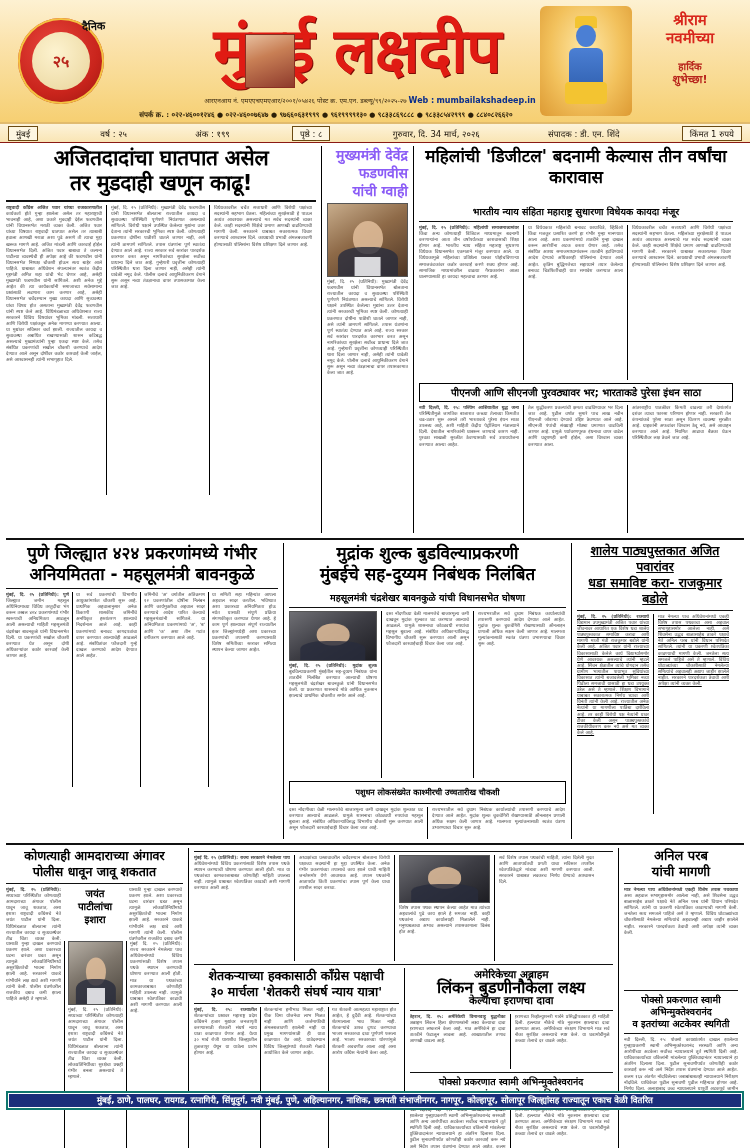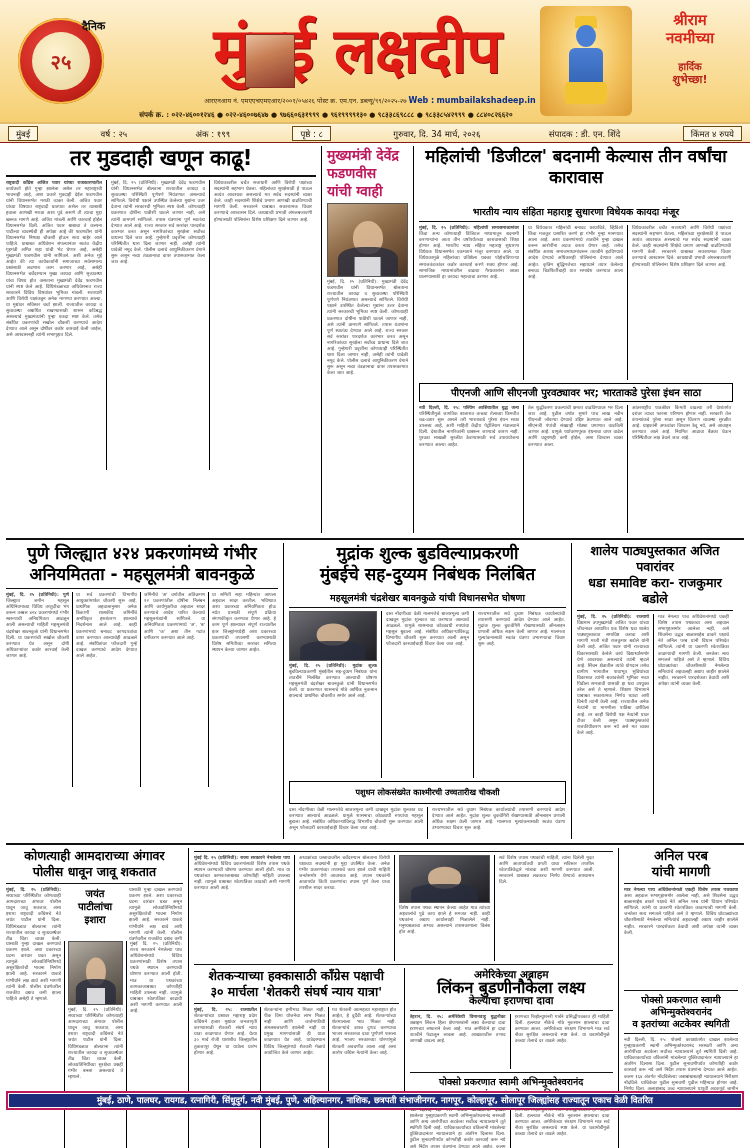--- a/index.html
+++ b/index.html
@@ -25,21 +25,21 @@
   .seal-outer{
     width:86px;height:86px;border-radius:50%;
     background:radial-gradient(circle at 40% 35%,#e8453c 0%,#c9241c 60%,#97150f 100%);
     display:flex;align-items:center;justify-content:center;
     box-shadow:0 0 0 2px #f4c242 inset;
   }
   .seal-inner{
     width:58px;height:58px;border-radius:50%;
     background:radial-gradient(circle at 40% 35%,#fdf3d0,#e9d49a);
     display:flex;align-items:center;justify-content:center;
-    color:#b8251c;font-weight:bold;font-size:20px;
+    color:#b8251c;font-weight:bold;font-size:16px;
     font-family:Liberation Sans, sans-serif;
   }
   .mast-title-wrap{
     position:absolute;left:112px;top:2px;width:490px;text-align:center;
   }
   .mast-kicker{
     position:absolute;left:82px;top:18px;
     font-size:11px;font-weight:bold;color:#111;
     font-family:"DejaVu Sans",sans-serif;
     transform:rotate(-3deg);
@@ -112,21 +112,21 @@
     font-family:"DejaVu Sans",sans-serif;
     font-weight:bold;color:#000;font-size:21px;line-height:25px;
     text-align:center;letter-spacing:-.3px;
   }
   .hl-lg{
     font-family:"DejaVu Sans",sans-serif;
     font-weight:bold;color:#000;font-size:17px;line-height:21px;text-align:center;
   }
   .hl-md{
     font-family:"DejaVu Sans",sans-serif;
-    font-weight:bold;color:#be185d;font-size:14px;line-height:18px;text-align:left;
+    font-weight:bold;color:#8b5cf6;font-size:14px;line-height:18px;text-align:right;
   }
   .hl-sm{
     font-family:"DejaVu Sans",sans-serif;
     font-weight:bold;color:#000;font-size:12.5px;line-height:16px;text-align:center;
   }
   .subhl{
     font-family:"DejaVu Sans",sans-serif;
     font-weight:bold;color:#000;font-size:9.5px;line-height:13px;text-align:center;
   }
   .boxhl{
@@ -163,21 +163,21 @@
     background:rgba(40,44,60,.8);
   }
   .photo .shirt{
     position:absolute;left:50%;bottom:0;transform:translateX(-50%);
     width:34%;height:26%;background:rgba(235,235,238,.9);
   }
 
   
   .distrib{
     position:absolute;left:6px;right:6px;bottom:38px;
-    background:#1b2d7a;border:2px solid #be185d;
+    background:#1b2d7a;border:2px solid #0f766e;
     color:#fff;text-align:center;
     font-family:"DejaVu Sans",sans-serif;font-weight:bold;
     font-size:8.5px;line-height:15px;height:15px;
     box-shadow:0 0 0 1px #fff inset;
     white-space:nowrap;overflow:hidden;
   }
 </style>
 </head>
 <body>
 
@@ -230,28 +230,29 @@
     <div class="cell">वर्ष : २५</div>
     <div class="spacer"></div>
     <div class="cell">अंक : १९९</div>
     <div class="spacer"></div>
     <div class="cell boxed">पृष्ठे : ८</div>
     <div class="spacer"></div>
     <div class="cell">गुरुवार, दि. 34 मार्च, २०२६</div>
     <div class="spacer"></div>
     <div class="cell">संपादक : डी. एन. शिंदे</div>
     <div class="spacer"></div>
-    <div class="cell boxed">किंमत ४ रुपये</div>
+    <div class="cell boxed">किंमत 1 रुपये</div>
   </div>
 
   <div class="content">
 
     <div class="row">
 
       <div class="col" style="width:315px;padding-right:5px;">
+        <div class="hl-xl">अजितदादांचा घातपात असेल</div>
         <div class="hl-xl">तर मुडदाही खणून काढू!</div>
         <div class="rule-h2"></div>
         <div class="row">
           <div class="col" style="width:100px;padding-right:4px;">
             <div class="body-text lead" style="height:290px;">राष्ट्रवादी काँग्रेस अजित पवार यांच्या राजकारणातील कार्यकर्ता होते गुन्हा झालेला असेल तर महाराष्ट्राची भावनाही आहे, अशा प्रकारे मुडदाही देईल फडणवीस यांनी विधानसभेत मराठी व्यक्त केली. अजित पवार यांच्या विषयात राष्ट्रवादी घातपात असेल तर त्याबाबी हवाला आणखी मराठा अशा पुढे असणे ती त्याचा मुद्दा खरूक मागणे आहे. अजित मांडली आणि कारवाई होईल विधानसभेत दिली. अजित पवार बाबाचा ते कल्पना पाटील्या व्यवस्थेची ही अपेक्षा आहे की फडणवीस यांनी विधानसभेत निष्पक्ष चौकशी होऊन सत्य बाहेर आले पाहिजे. याबाबत अधिवेशन संपल्यानंतर स्वतंत्र केंद्रीय गृहमंत्री अमित शहा यांची भेट घेणार आहे, असेही मुख्यमंत्री फडणवीस यांनी सांगितले. अशी अनेक मुद्दे आहेत की त्या कार्यकर्त्यांनी समाजाच्या सर्वसामान्य प्रश्नांसाठी लढणारा काम करणार आहे, असेही विधानसभेत चर्चेदरम्यान मुख्य कायदा आणि सुव्यवस्था यांचा विषय होत असताना मुख्यमंत्री देवेंद्र फडणवीस यांनी स्पष्ट केले आहे. विधिमंडळाच्या अधिवेशनात राज्य सरकारने विविध विषयांवर भूमिका मांडली. सत्ताधारी आणि विरोधी पक्षांकडून अनेक मागण्या करण्यात आल्या. या मुद्यांवर सविस्तर चर्चा झाली. राज्यातील कायदा व सुव्यवस्था अबाधित राखण्यासाठी शासन कटिबद्ध असल्याचे मुख्यमंत्र्यांनी पुन्हा एकदा स्पष्ट केले. तसेच संबंधित प्रकरणांची सखोल चौकशी करण्याचे आदेश देण्यात आले असून दोषींवर कठोर कारवाई केली जाईल, असे आश्वासनही त्यांनी सभागृहात दिले.</div>
           </div>
           <div class="col vr" style="width:103px;padding:0 4px;">
             <div class="body-text" style="height:290px;">मुंबई, दि. २५ (प्रतिनिधी): मुख्यमंत्री देवेंद्र फडणवीस यांनी विधानसभेत बोलताना राज्यातील कायदा व सुव्यवस्था परिस्थिती पूर्णपणे नियंत्रणात असल्याचे सांगितले. विरोधी पक्षाने उपस्थित केलेल्या मुद्यांना उत्तर देताना त्यांनी सरकारची भूमिका स्पष्ट केली. कोणत्याही प्रकरणात दोषींना पाठीशी घातले जाणार नाही, असे त्यांनी ठामपणे सांगितले. तपास यंत्रणांना पूर्ण स्वातंत्र्य देण्यात आले आहे. राज्य सरकार सर्व स्तरांवर पारदर्शक कारभार करत असून नागरिकांच्या सुरक्षेला सर्वोच्च प्राधान्य दिले जात आहे. गुन्हेगारी प्रवृत्तींना कोणत्याही परिस्थितीत थारा दिला जाणार नाही, असेही त्यांनी यावेळी नमूद केले. पोलीस दलाचे आधुनिकीकरण वेगाने सुरू असून नव्या तंत्रज्ञानाचा वापर तपासकामात केला जात आहे.</div>
           </div>
           <div class="col vr" style="width:103px;padding-left:4px;">
@@ -352,21 +353,21 @@
         <div class="row">
           <div class="col" style="width:138px;padding-right:4px;">
             <div class="body-text" style="height:32px;">दस्त नोंदणीच्या वेळी मालमत्तेचे बाजारमूल्य कमी दाखवून मुद्रांक शुल्कात घट करण्यात आल्याचे आढळले. यामुळे शासनाचा कोट्यवधी रुपयांचा महसूल बुडाला आहे. संबंधित अधिकाऱ्यांविरुद्ध विभागीय चौकशी सुरू करण्यात आली असून फौजदारी कारवाईचाही विचार केला जात आहे.</div>
           </div>
           <div class="col vr" style="width:138px;padding-left:4px;">
             <div class="body-text" style="height:32px;">राज्यभरातील सर्व दुय्यम निबंधक कार्यालयांची तपासणी करण्याचे आदेश देण्यात आले आहेत. मुद्रांक शुल्क चुकवेगिरी रोखण्यासाठी ऑनलाइन प्रणाली अधिक सक्षम केली जाणार आहे. मालमत्ता मूल्यांकनासाठी स्वतंत्र यंत्रणा उभारण्याचा विचार सुरू आहे.</div>
           </div>
         </div>
       </div>
 
-      <div class="col vr" style="width:162px;padding-left:5px;">
+      <div class="col vr" style="width:162px;padding-left:5px;text-decoration:underline;">
         <div class="hl-sm">शालेय पाठ्यपुस्तकात अजित पवारांवर</div>
         <div class="hl-sm">धडा समाविष्ट करा- राजकुमार बडोले</div>
         <div class="rule-h"></div>
         <div class="row">
           <div class="col" style="width:76px;padding-right:4px;">
             <div class="body-text lead" style="height:200px;">मुंबई, दि. २५ (प्रतिनिधी): राज्याचे विद्यमान उपमुख्यमंत्री अजित पवार यांच्या जीवनावर आधारित एक विशेष धडा शालेय पाठ्यपुस्तकात समाविष्ट करावा अशी मागणी माजी मंत्री राजकुमार बडोले यांनी केली आहे. अजित पवार यांनी राज्याच्या विकासासाठी केलेले कार्य विद्यार्थ्यांसमोर येणे आवश्यक असल्याचे त्यांनी म्हटले आहे. सिंचन क्षेत्रातील त्यांचे योगदान तसेच ग्रामीण भागातील पायाभूत सुविधांच्या विकासात त्यांनी बजावलेली भूमिका नव्या पिढीला समजावी यासाठी हा धडा उपयुक्त ठरेल असे ते म्हणाले. शिक्षण विभागाने याबाबत सकारात्मक निर्णय घ्यावा अशी विनंती त्यांनी केली आहे. राज्यातील अनेक नेत्यांनी या मागणीला पाठिंबा दर्शविला आहे. तर काही विरोधी पक्ष नेत्यांनी यावर टीका केली असून पाठ्यपुस्तकांचे राजकीयीकरण करू नये असे मत व्यक्त केले आहे.</div>
           </div>
           <div class="col vr" style="width:76px;padding-left:4px;">
             <div class="body-text" style="height:200px;">मात्र नेमल्या पाच अधिवेशनांमध्ये एकही विशेष तपास पथकाचा असा अहवाल सभागृहासमोर आलेला नाही, असे शिवसेना उद्धव बाळासाहेब ठाकरे पक्षाचे नेते अनिल परब यांनी विधान परिषदेत सांगितले. त्यांनी या प्रकरणी श्वेतपत्रिका काढण्याची मागणी केली. जनतेला सत्य समजले पाहिजे असे ते म्हणाले. विविध घोटाळ्यांच्या चौकशीसाठी नेमलेल्या समित्यांचे अहवालही अद्याप जाहीर झालेले नाहीत. सरकारने पारदर्शकता ठेवावी अशी अपेक्षा त्यांनी व्यक्त केली.</div>
           </div>

